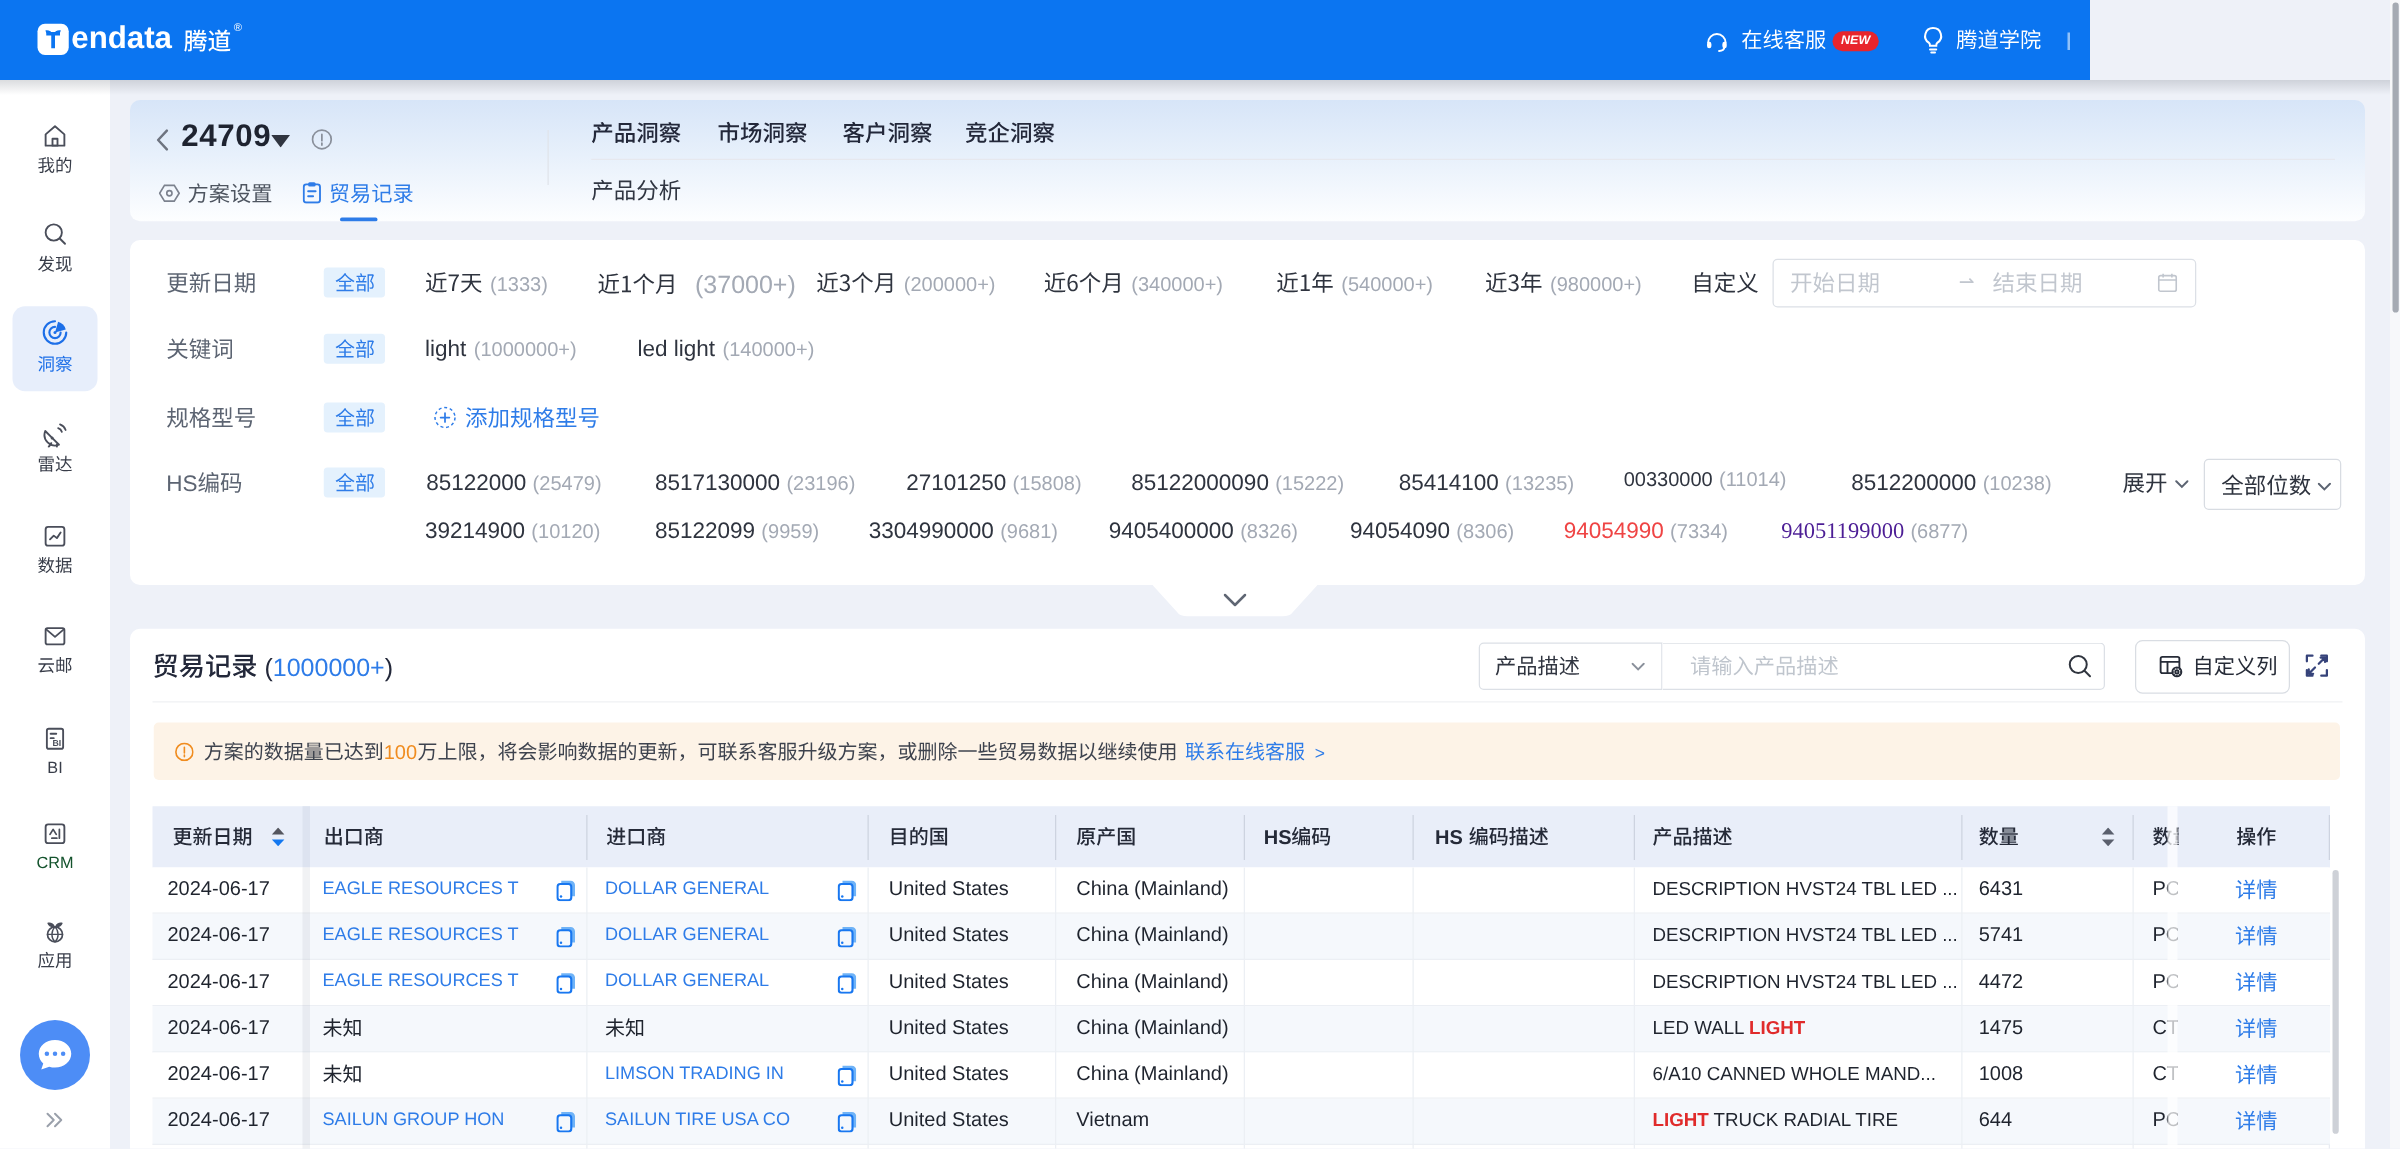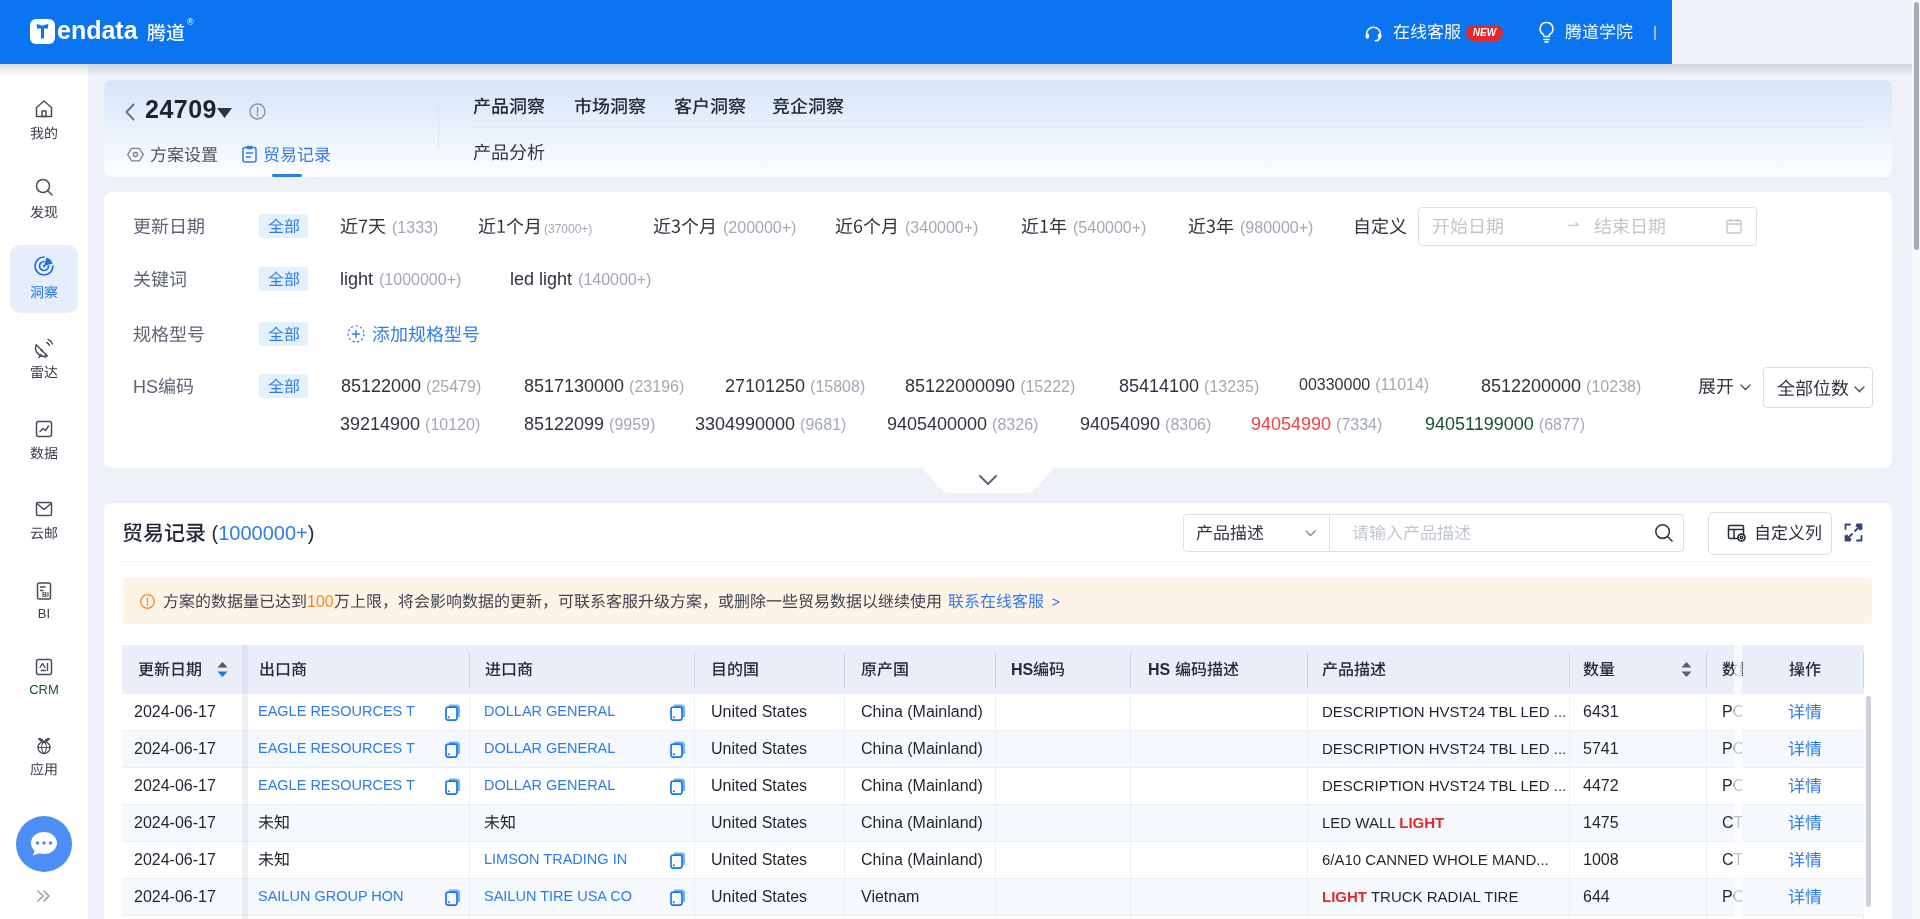--- a/index.html
+++ b/index.html
@@ -385,21 +385,21 @@
       <div style="position:absolute;left:236px;top:25px;white-space:nowrap"><svg style="width:46.0px;height:18px;vertical-align:-2.16px;" viewBox="0 -880 2555 1000" fill="#2f343f">
           <use href="#g53" x="0"></use>
           <use href="#g54" x="1000"></use>
           <use href="#g55" x="1555"></use>
         </svg><span style="font-family:'Liberation Sans',sans-serif;font-size:16px;color:#a3a9b4;margin-left:6px">(1333)</span></div>
       <div style="position:absolute;left:374px;top:25px;white-space:nowrap"><svg style="width:64.0px;height:18px;vertical-align:-2.16px;" viewBox="0 -880 3555 1000" fill="#2f343f">
           <use href="#g53" x="0"></use>
           <use href="#g56" x="1000"></use>
           <use href="#g57" x="1555"></use>
           <use href="#g58" x="2555"></use>
-        </svg><span style="font-family:'Liberation Sans',sans-serif;font-size:12px;color:#a3a9b4;margin-left:2px">(37000+)</span></div>
+        </svg><span style="font-family:'Liberation Sans',sans-serif;font-size:20px;color:#a3a9b4;margin-left:14px">(37000+)</span></div>
       <div style="position:absolute;left:549px;top:25px;white-space:nowrap"><svg style="width:64.0px;height:18px;vertical-align:-2.16px;" viewBox="0 -880 3555 1000" fill="#2f343f">
           <use href="#g53" x="0"></use>
           <use href="#g59" x="1000"></use>
           <use href="#g57" x="1555"></use>
           <use href="#g58" x="2555"></use>
         </svg><span style="font-family:'Liberation Sans',sans-serif;font-size:16px;color:#a3a9b4;margin-left:6px">(200000+)</span></div>
       <div style="position:absolute;left:731px;top:25px;white-space:nowrap"><svg style="width:64.0px;height:18px;vertical-align:-2.16px;" viewBox="0 -880 3555 1000" fill="#2f343f">
           <use href="#g53" x="0"></use>
           <use href="#g60" x="1000"></use>
           <use href="#g57" x="1555"></use>
@@ -491,21 +491,21 @@
       <div style="position:absolute;left:801px;top:184px;white-space:nowrap"><span style="font-family:'Liberation Sans',sans-serif;font-size:18px;color:#2f343f;">85122000090</span><span style="font-family:'Liberation Sans',sans-serif;font-size:16px;color:#a3a9b4;margin-left:5px">(15222)</span></div>
       <div style="position:absolute;left:1015px;top:184px;white-space:nowrap"><span style="font-family:'Liberation Sans',sans-serif;font-size:18px;color:#2f343f;">85414100</span><span style="font-family:'Liberation Sans',sans-serif;font-size:16px;color:#a3a9b4;margin-left:5px">(13235)</span></div>
       <div style="position:absolute;left:1195px;top:184px;white-space:nowrap"><span style="font-family:'Liberation Sans',sans-serif;font-size:16px;color:#2f343f;">00330000</span><span style="font-family:'Liberation Sans',sans-serif;font-size:16px;color:#a3a9b4;margin-left:5px">(11014)</span></div>
       <div style="position:absolute;left:1377px;top:184px;white-space:nowrap"><span style="font-family:'Liberation Sans',sans-serif;font-size:18px;color:#2f343f;">8512200000</span><span style="font-family:'Liberation Sans',sans-serif;font-size:16px;color:#a3a9b4;margin-left:5px">(10238)</span></div>
       <div style="position:absolute;left:236px;top:222px;white-space:nowrap"><span style="font-family:'Liberation Sans',sans-serif;font-size:18px;color:#2f343f;">39214900</span><span style="font-family:'Liberation Sans',sans-serif;font-size:16px;color:#a3a9b4;margin-left:5px">(10120)</span></div>
       <div style="position:absolute;left:420px;top:222px;white-space:nowrap"><span style="font-family:'Liberation Sans',sans-serif;font-size:18px;color:#2f343f;">85122099</span><span style="font-family:'Liberation Sans',sans-serif;font-size:16px;color:#a3a9b4;margin-left:5px">(9959)</span></div>
       <div style="position:absolute;left:591px;top:222px;white-space:nowrap"><span style="font-family:'Liberation Sans',sans-serif;font-size:18px;color:#2f343f;">3304990000</span><span style="font-family:'Liberation Sans',sans-serif;font-size:16px;color:#a3a9b4;margin-left:5px">(9681)</span></div>
       <div style="position:absolute;left:783px;top:222px;white-space:nowrap"><span style="font-family:'Liberation Sans',sans-serif;font-size:18px;color:#2f343f;">9405400000</span><span style="font-family:'Liberation Sans',sans-serif;font-size:16px;color:#a3a9b4;margin-left:5px">(8326)</span></div>
       <div style="position:absolute;left:976px;top:222px;white-space:nowrap"><span style="font-family:'Liberation Sans',sans-serif;font-size:18px;color:#2f343f;">94054090</span><span style="font-family:'Liberation Sans',sans-serif;font-size:16px;color:#a3a9b4;margin-left:5px">(8306)</span></div>
       <div style="position:absolute;left:1147px;top:222px;white-space:nowrap"><span style="font-family:'Liberation Sans',sans-serif;font-size:18px;color:#ef4444;">94054990</span><span style="font-family:'Liberation Sans',sans-serif;font-size:16px;color:#a3a9b4;margin-left:5px">(7334)</span></div>
-      <div style="position:absolute;left:1321px;top:222px;white-space:nowrap"><span style="font-family:Liberation Sans, sans-serif;font-size:18px;color:#14532d;">94051199000</span><span style="font-family:'Liberation Sans',sans-serif;font-size:16px;color:#a3a9b4;margin-left:5px">(6877)</span></div>
+      <div style="position:absolute;left:1321px;top:222px;white-space:nowrap"><span style="font-family:Liberation Serif, serif;font-size:18px;color:#4c1d95;">94051199000</span><span style="font-family:'Liberation Sans',sans-serif;font-size:16px;color:#a3a9b4;margin-left:5px">(6877)</span></div>
       <div style="position:absolute;left:1594px;top:185px;white-space:nowrap"><svg style="width:36.0px;height:18px;vertical-align:-2.16px;" viewBox="0 -880 2000 1000" fill="#2f343f">
           <use href="#g80" x="0"></use>
           <use href="#g65" x="1000"></use>
         </svg><svg style="margin-left:6px;vertical-align:2px" width="11" height="7" viewBox="0 0 11 7" fill="none" stroke="#5c6472" stroke-width="1.6" stroke-linecap="round">
           <path d="M1 1 L5.5 5.5 L10 1"></path>
         </svg></div>
       <div style="position:absolute;left:1659px;top:175px;width:110px;height:41px;border:1px solid #d8dce2;border-radius:4px;background:#fff"></div>
       <div style="position:absolute;left:1673px;top:187px;white-space:nowrap"><svg style="width:72.0px;height:18px;vertical-align:-2.16px;" viewBox="0 -880 4000 1000" fill="#2f343f">
           <use href="#g51" x="0"></use>
           <use href="#g52" x="1000"></use>

